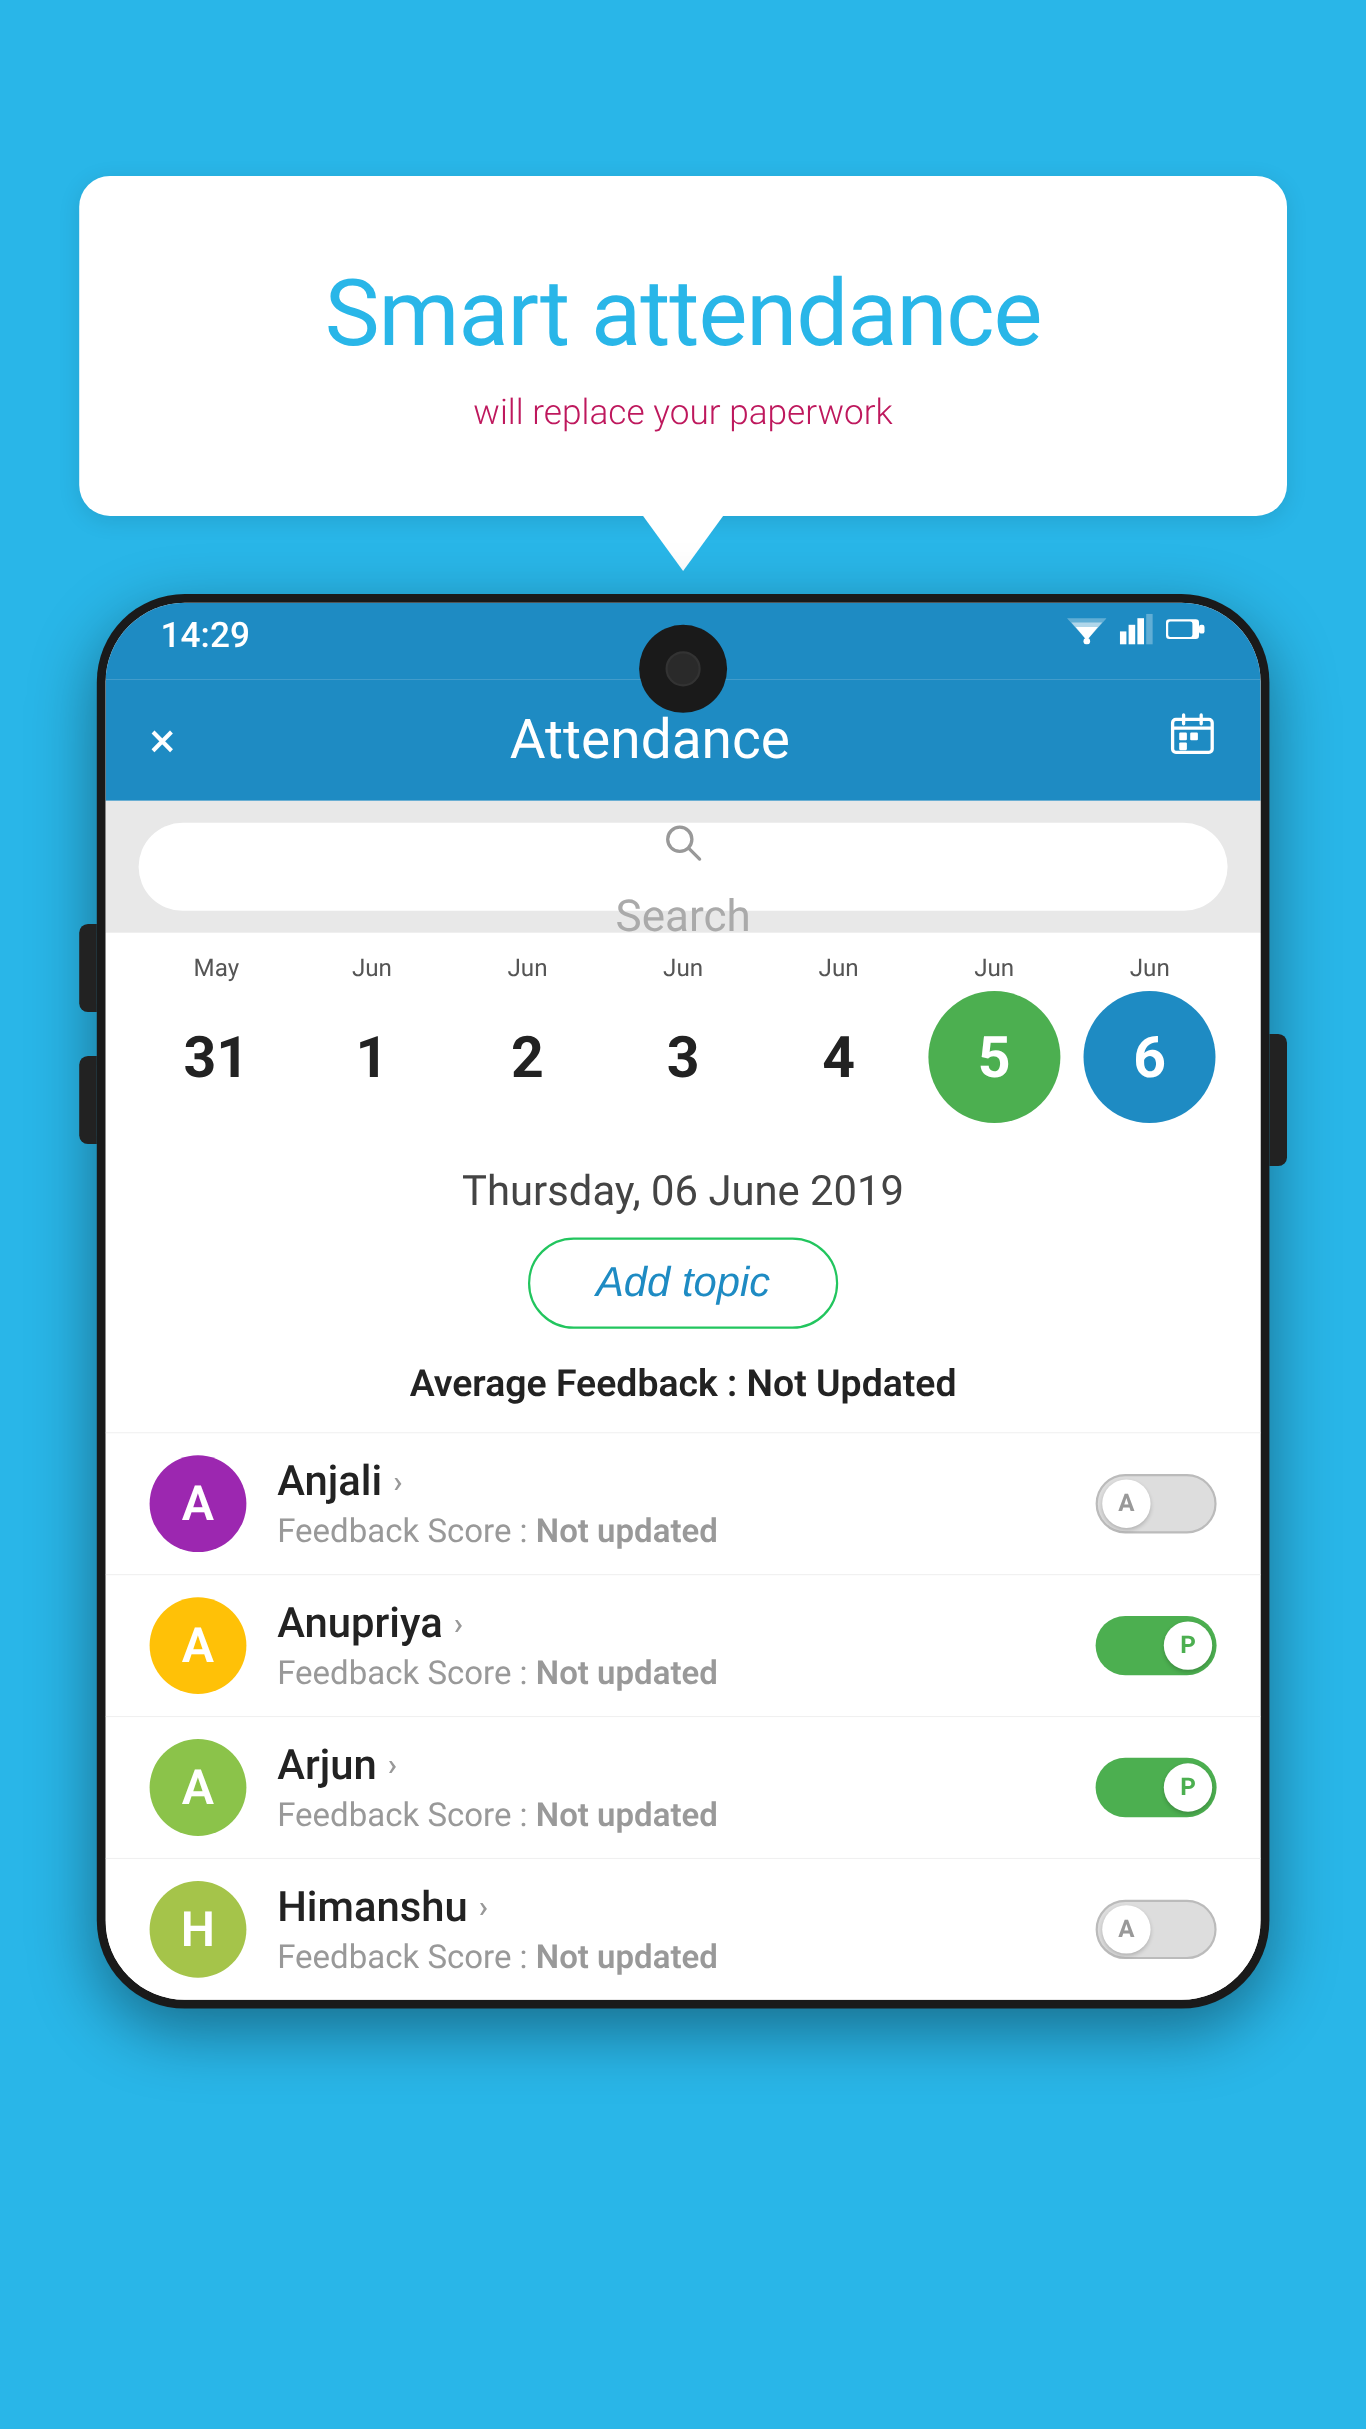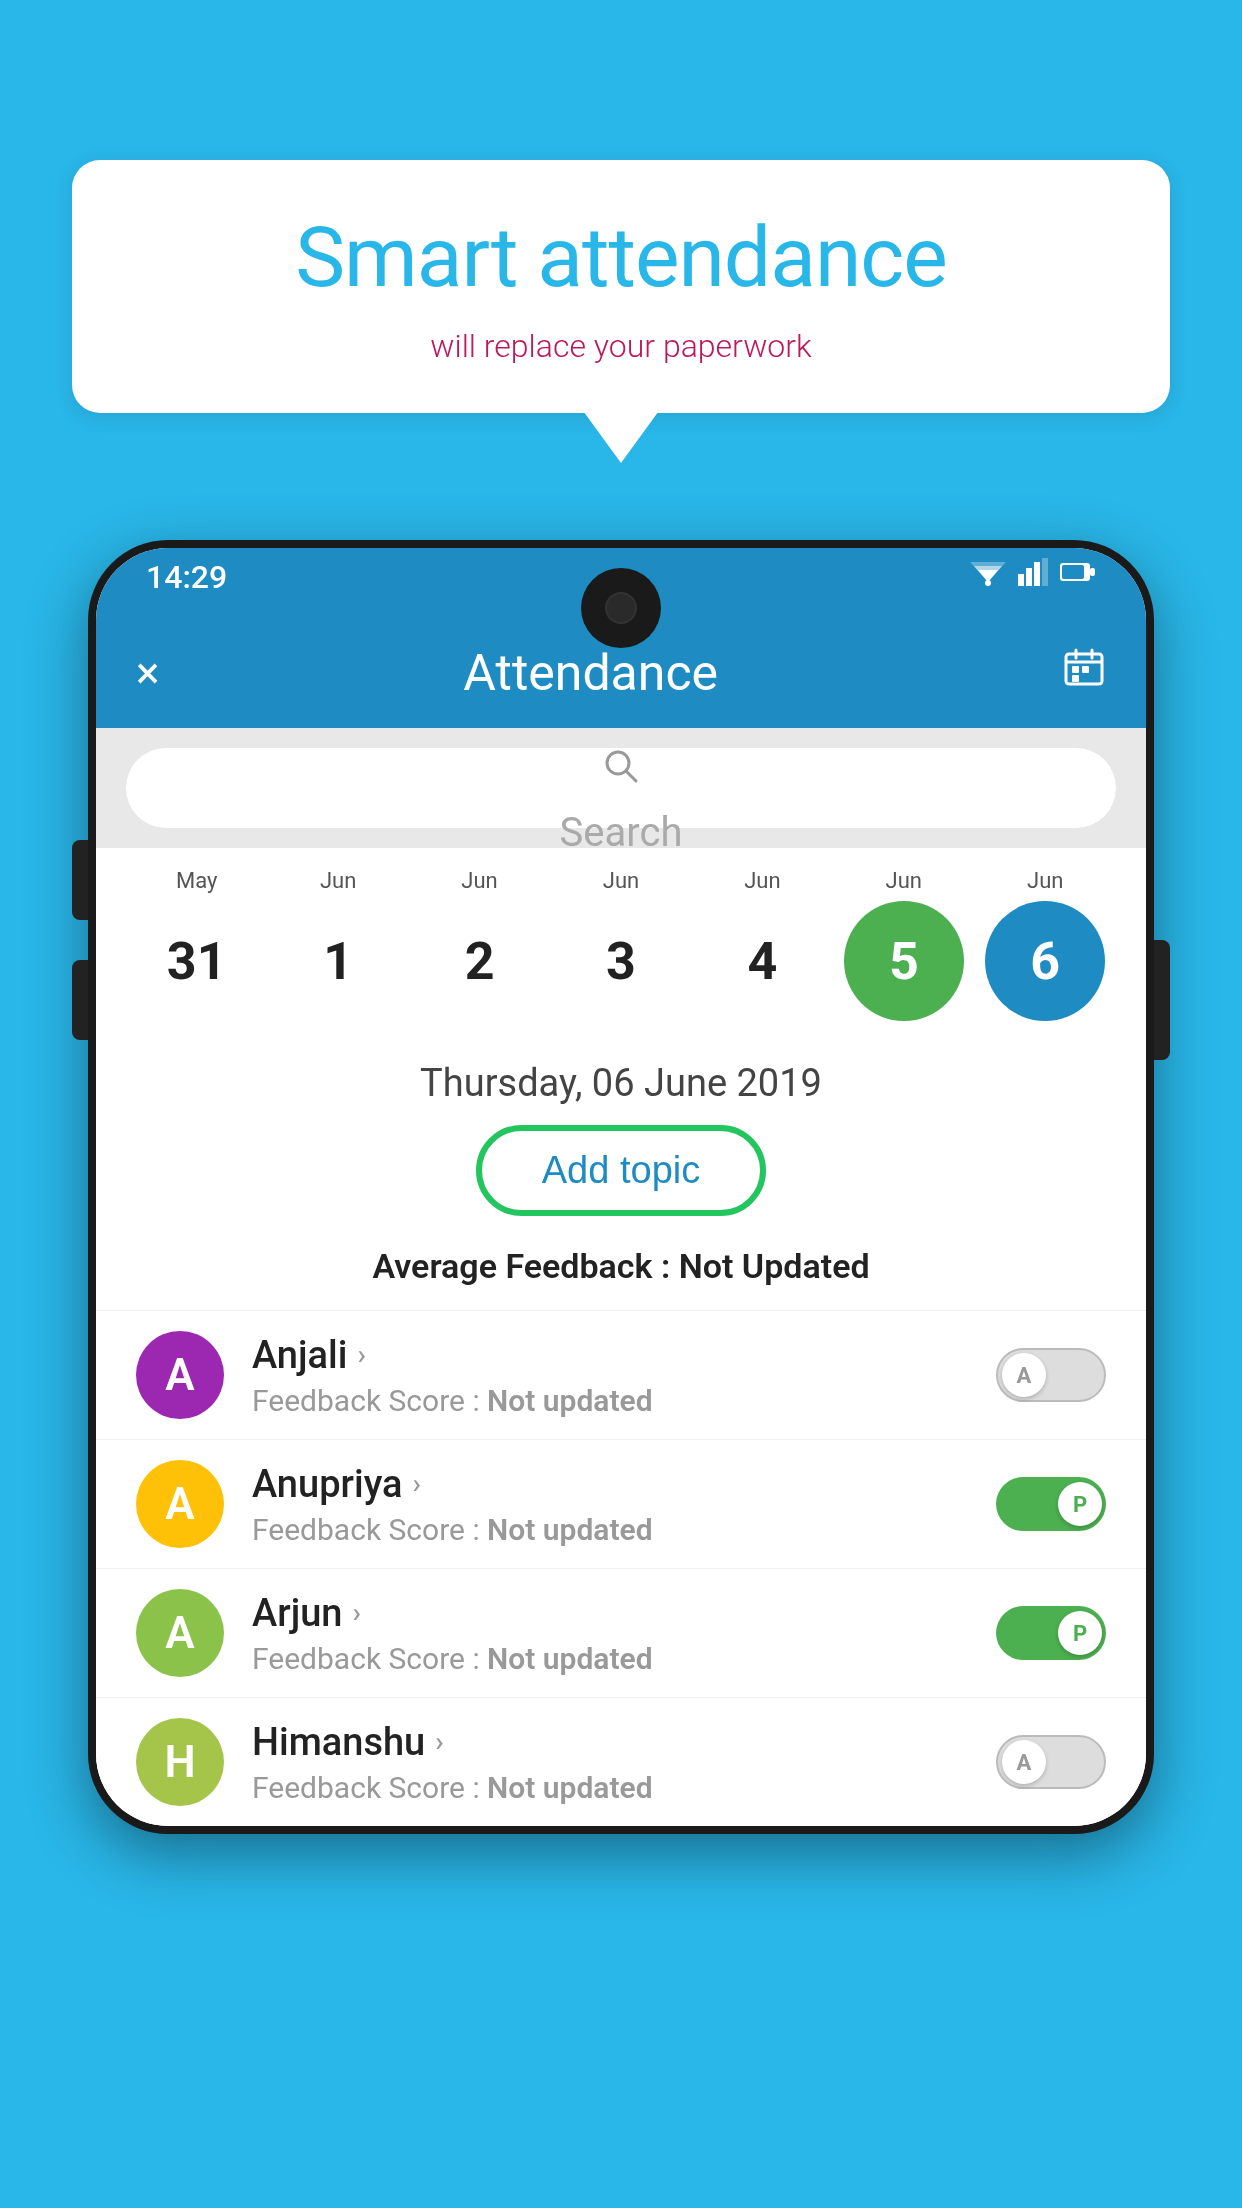--- a/index.html
+++ b/index.html
@@ -17,21 +17,21 @@
     .speech-bubble-container {
       position: absolute;
       top: 160px;
       left: 72px;
       right: 72px;
     }
 
     .speech-bubble {
       background: white;
       border-radius: 28px;
-      padding: 48px 80px;
+      padding: 76px 80px;
       text-align: center;
       box-shadow: 0 4px 20px rgba(0,0,0,0.1);
       position: relative;
     }
 
     .speech-bubble::after {
       content: '';
       position: absolute;
       bottom: -50px;
       left: 50%;
@@ -243,27 +243,28 @@
 
     
     .add-topic-container {
       background: white;
       display: flex;
       justify-content: center;
       padding: 10px 0 20px;
     }
 
     .add-topic-btn {
-      border: 6px solid #22c55e;
+      border: 2px solid #22c55e;
       border-radius: 50px;
       padding: 18px 60px;
       font-size: 38px;
       color: #1e8bc3;
       background: white;
       cursor: pointer;
+      font-style: italic;
     }
 
     
     .avg-feedback {
       background: white;
       text-align: center;
       padding: 10px 0 24px;
       font-size: 34px;
       color: #888;
     }

